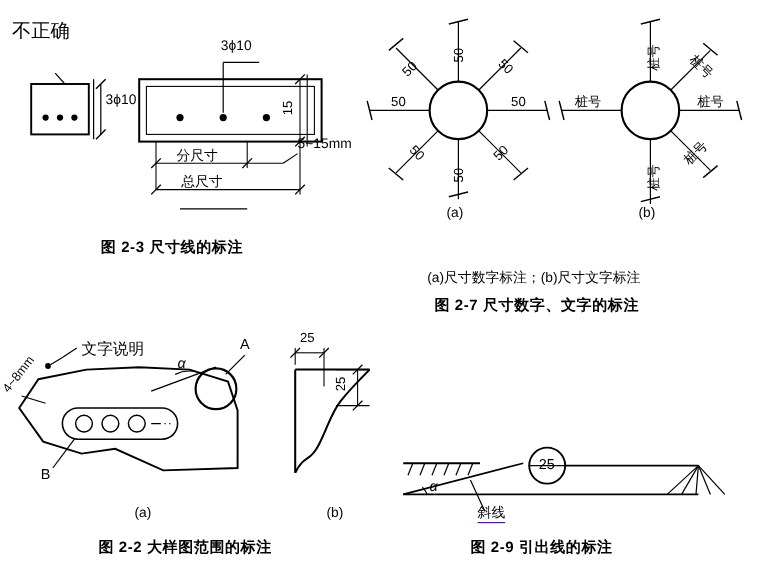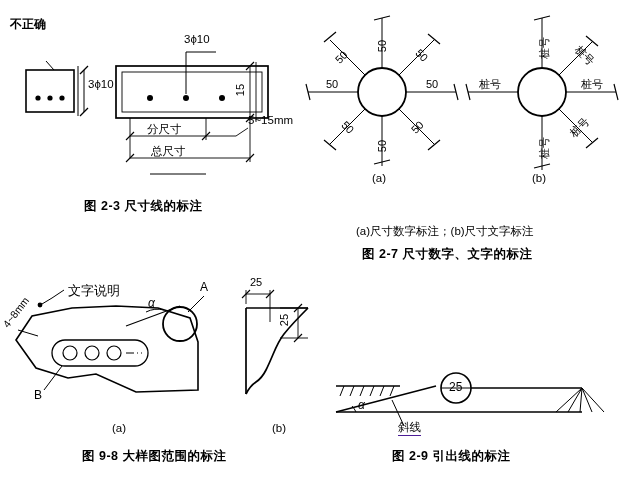--- a/index.html
+++ b/index.html
@@ -78,21 +78,21 @@
     <line x1="120" y1="122" x2="240" y2="122" stroke="#000" stroke-width="0.9"></line>
     <line x1="116" y1="126" x2="124" y2="118" stroke="#000" stroke-width="1.1"></line>
     <line x1="236" y1="126" x2="244" y2="118" stroke="#000" stroke-width="1.1"></line>
 
     <line x1="140" y1="138" x2="196" y2="138" stroke="#000" stroke-width="1"></line>
 
     <line x1="196" y1="100" x2="226" y2="100" stroke="#000" stroke-width="0.9"></line>
     <line x1="226" y1="100" x2="238" y2="92" stroke="#000" stroke-width="0.9"></line>
   </svg>
 
-  <div class="fig" style="left:0px; top:-20px; font-size:12px;font-weight:bold;"><span>不正确</span></div>
+  <div class="fig" style="left:0px; top:-20px; font-size:16px;"><span>不正确</span></div>
   <div class="fig" style="left:78px; top:42px; font-size:11.5px;"><span>3ϕ10</span></div>
   <div class="fig" style="left:174px; top:-3px; font-size:11.5px;"><span>3ϕ10</span></div>
   <div class="fig" style="left:224px; top:48px; font-size:11px; transform:rotate(-90deg);"><span>15</span></div>
   <div class="fig" style="left:137px; top:86px; font-size:11.5px;"><span>分尺寸</span></div>
   <div class="fig" style="left:141px; top:108px; font-size:11.5px;"><span>总尺寸</span></div>
   <div class="fig" style="left:238px; top:78px; font-size:11.5px;"><span>5~15mm</span></div>
 </div>
 
 <div class="cap" style="left:84px; top:198px;"><span>图 2-3  尺寸线的标注</span></div>
 
@@ -208,21 +208,21 @@
   <div class="fig" style="left:-10px; top:24px; font-size:10.5px; transform:rotate(-52deg);"><span>4~8mm</span></div>
   <div class="fig" style="left:140px; top:14px; font-size:12px; font-style:italic;"><span>α</span></div>
   <div class="fig" style="left:192px; top:-2px; font-size:12px;"><span>A</span></div>
   <div class="fig" style="left:26px; top:106px; font-size:12px;"><span>B</span></div>
   <div class="fig" style="left:242px; top:-6px; font-size:11px;"><span>25</span></div>
   <div class="fig" style="left:270px; top:32px; font-size:11px; transform:rotate(-90deg);"><span>25</span></div>
 </div>
 
 <div class="subcap" style="left:112px; top:422px;"><span>(a)</span></div>
 <div class="subcap" style="left:272px; top:422px;"><span>(b)</span></div>
-<div class="cap" style="left:82px; top:448px;"><span>图 9-8   大样图范围的标注</span></div>
+<div class="cap" style="left:82px; top:448px;"><span>图 2-2   大样图范围的标注</span></div>
 
 <div class="fig" style="left:330px; top:368px;">
   <svg width="280" height="70" viewBox="0 0 280 70">
 
     <line x1="6" y1="18" x2="70" y2="18" stroke="#000" stroke-width="1.6"></line>
 
     <line x1="14" y1="18" x2="10" y2="28" stroke="#000" stroke-width="1"></line>
     <line x1="24" y1="18" x2="20" y2="28" stroke="#000" stroke-width="1"></line>
     <line x1="34" y1="18" x2="30" y2="28" stroke="#000" stroke-width="1"></line>
     <line x1="44" y1="18" x2="40" y2="28" stroke="#000" stroke-width="1"></line>

